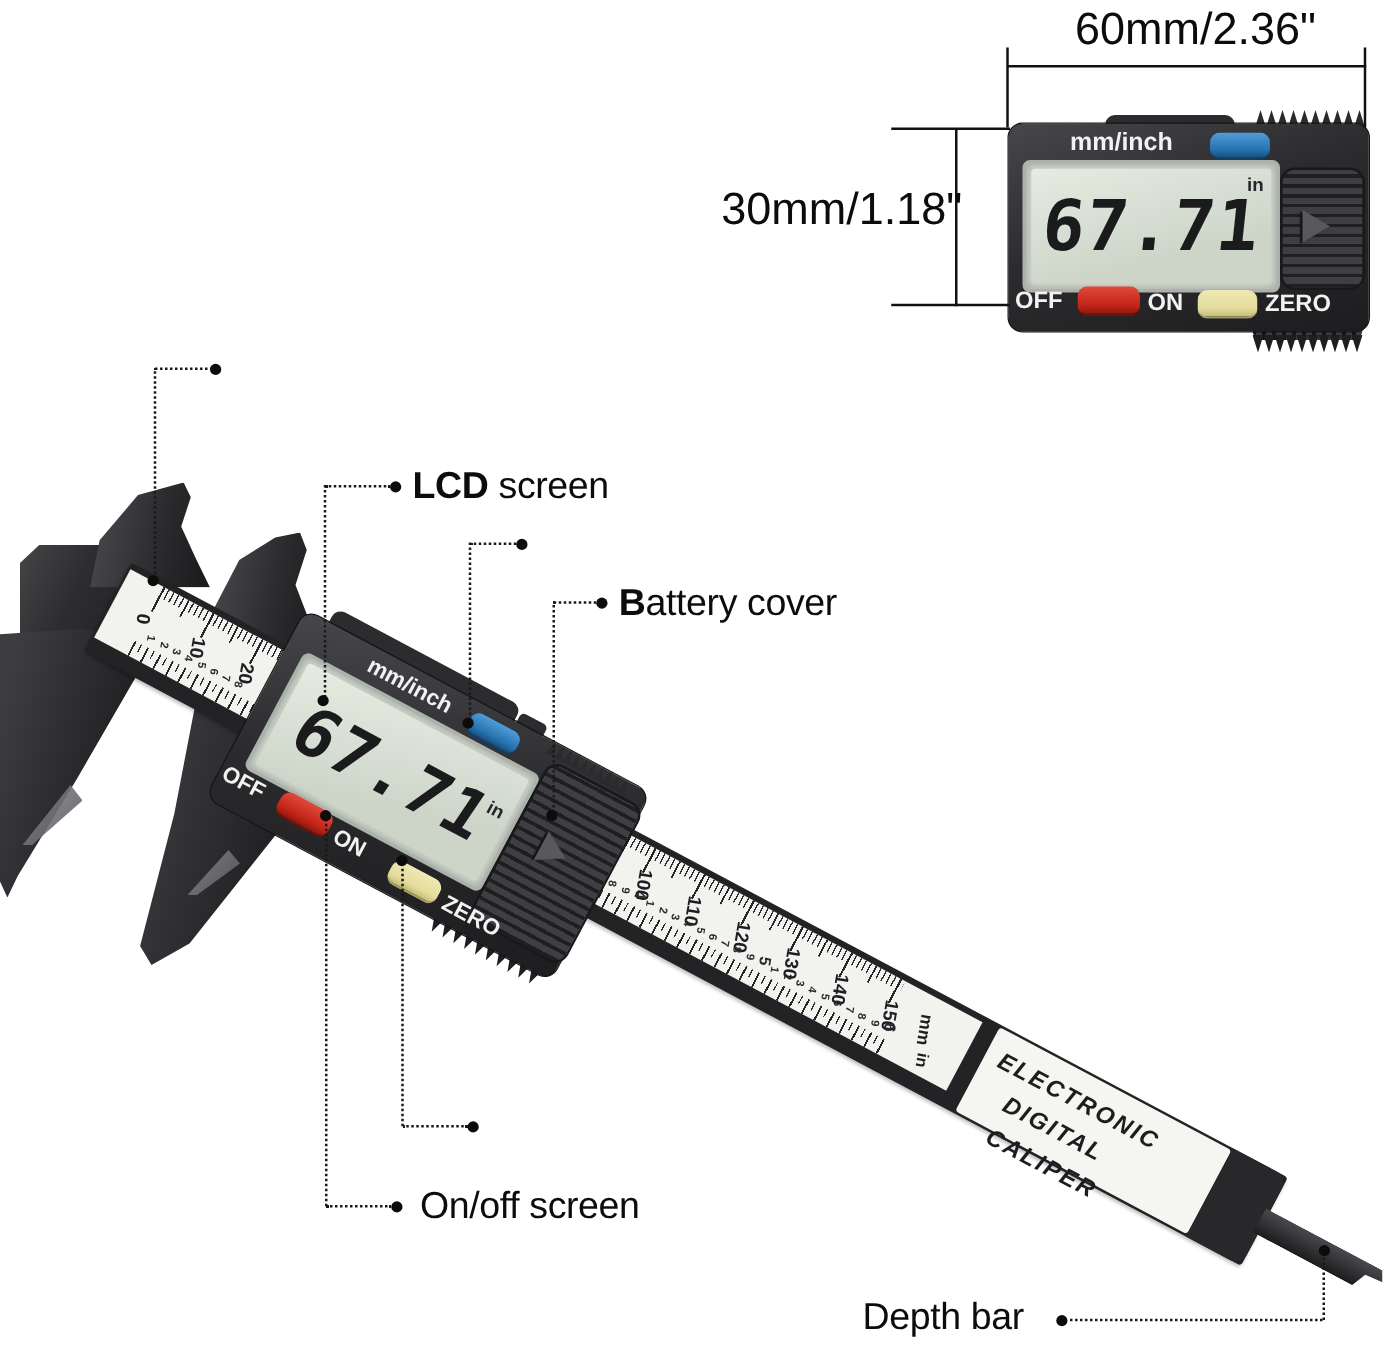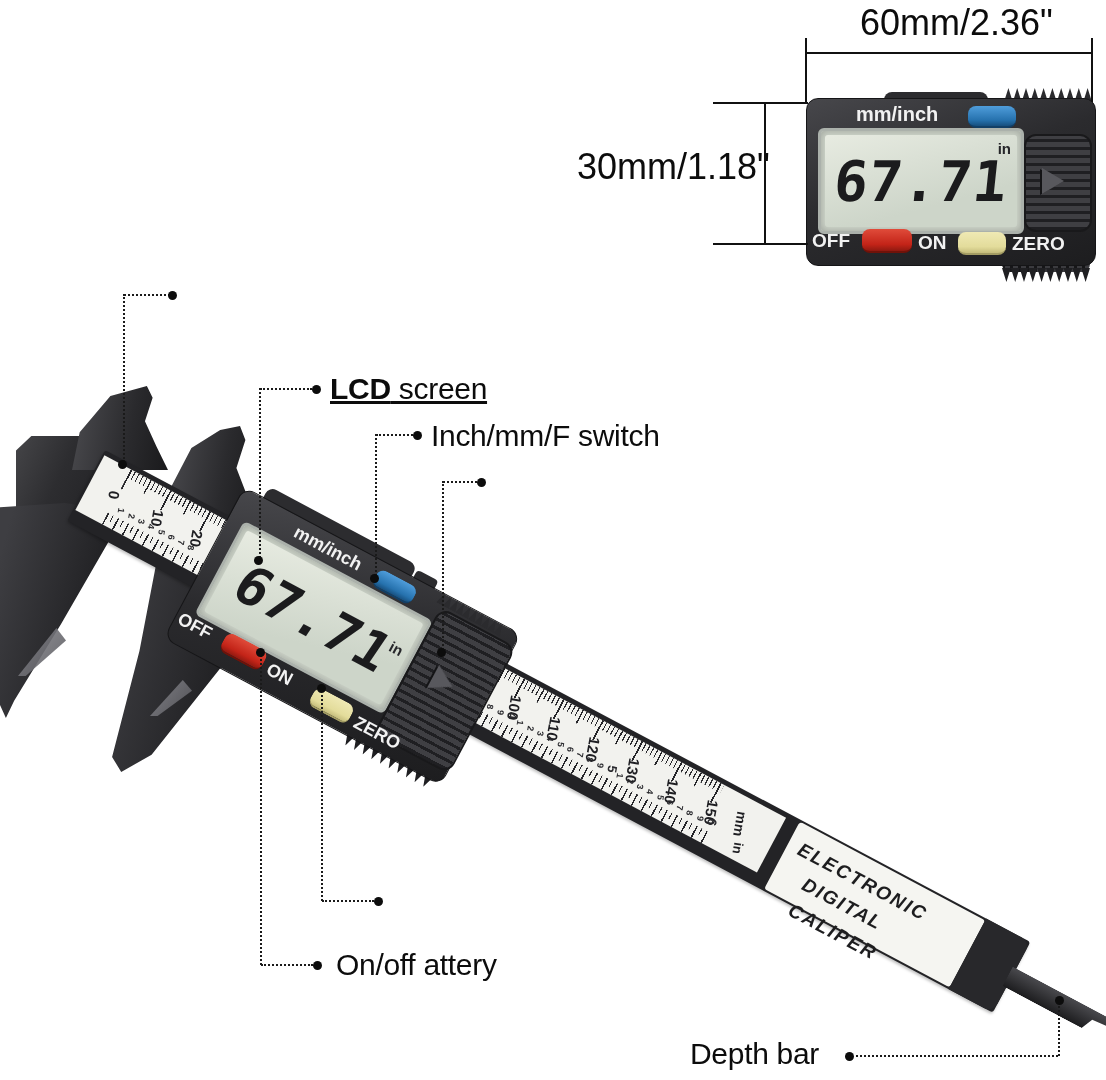--- a/index.html
+++ b/index.html
@@ -242,48 +242,48 @@
       <div class="battery" style="left:230px;top:26px;width:82px;height:140px;z-index:5;"></div>
       <div class="tri" style="left:256px;top:78px;z-index:6;"></div>
     </div>
   </div>
 
   <div class="ldot" style="left:168px;top:291px;"></div>
   <div class="lh" style="left:124px;top:294px;width:46px;"></div>
   <div class="lv" style="left:123px;top:294px;height:168px;"></div>
   <div class="ldot" style="left:118px;top:460px;"></div>
 
-  <div class="ann" style="left:330px;top:372px;text-decoration:underline;">
+  <div class="ann" style="left:330px;top:372px;">
     <span class="b">LCD</span><span> screen</span>
   </div>
   <div class="ldot" style="left:312px;top:385px;"></div>
   <div class="lh" style="left:260px;top:388px;width:52px;"></div>
   <div class="lv" style="left:259px;top:388px;height:170px;"></div>
   <div class="ldot" style="left:254px;top:556px;"></div>
 
-  <div class="ann" style="left:431px;top:419px;">
-    <span class="b"></span><span>Inch/mm/F switch</span>
-  </div>
   <div class="ldot" style="left:413px;top:431px;"></div>
   <div class="lh" style="left:376px;top:434px;width:37px;"></div>
   <div class="lv" style="left:375px;top:434px;height:142px;"></div>
   <div class="ldot" style="left:370px;top:574px;"></div>
 
+  <div class="ann" style="left:495px;top:466px;">
+    <span class="b">B</span><span>attery cover</span>
+  </div>
   <div class="ldot" style="left:477px;top:478px;"></div>
   <div class="lh" style="left:443px;top:481px;width:34px;"></div>
   <div class="lv" style="left:442px;top:481px;height:169px;"></div>
   <div class="ldot" style="left:437px;top:648px;"></div>
 
   <div class="ldot" style="left:374px;top:897px;"></div>
   <div class="lh" style="left:322px;top:900px;width:52px;"></div>
   <div class="lv" style="left:321px;top:690px;height:211px;"></div>
   <div class="ldot" style="left:317px;top:684px;"></div>
 
   <div class="ann" style="left:336px;top:948px;">
-    <span class="b"></span><span>On/off attery</span>
+    <span class="b"></span><span>On/off screen</span>
   </div>
   <div class="ldot" style="left:313px;top:961px;"></div>
   <div class="lh" style="left:261px;top:964px;width:52px;"></div>
   <div class="lv" style="left:260px;top:655px;height:310px;"></div>
   <div class="ldot" style="left:256px;top:648px;"></div>
 
   <div class="ann" style="left:690px;top:1037px;">
     <span class="b"></span><span>Depth bar</span>
   </div>
   <div class="ldot" style="left:845px;top:1052px;"></div>

